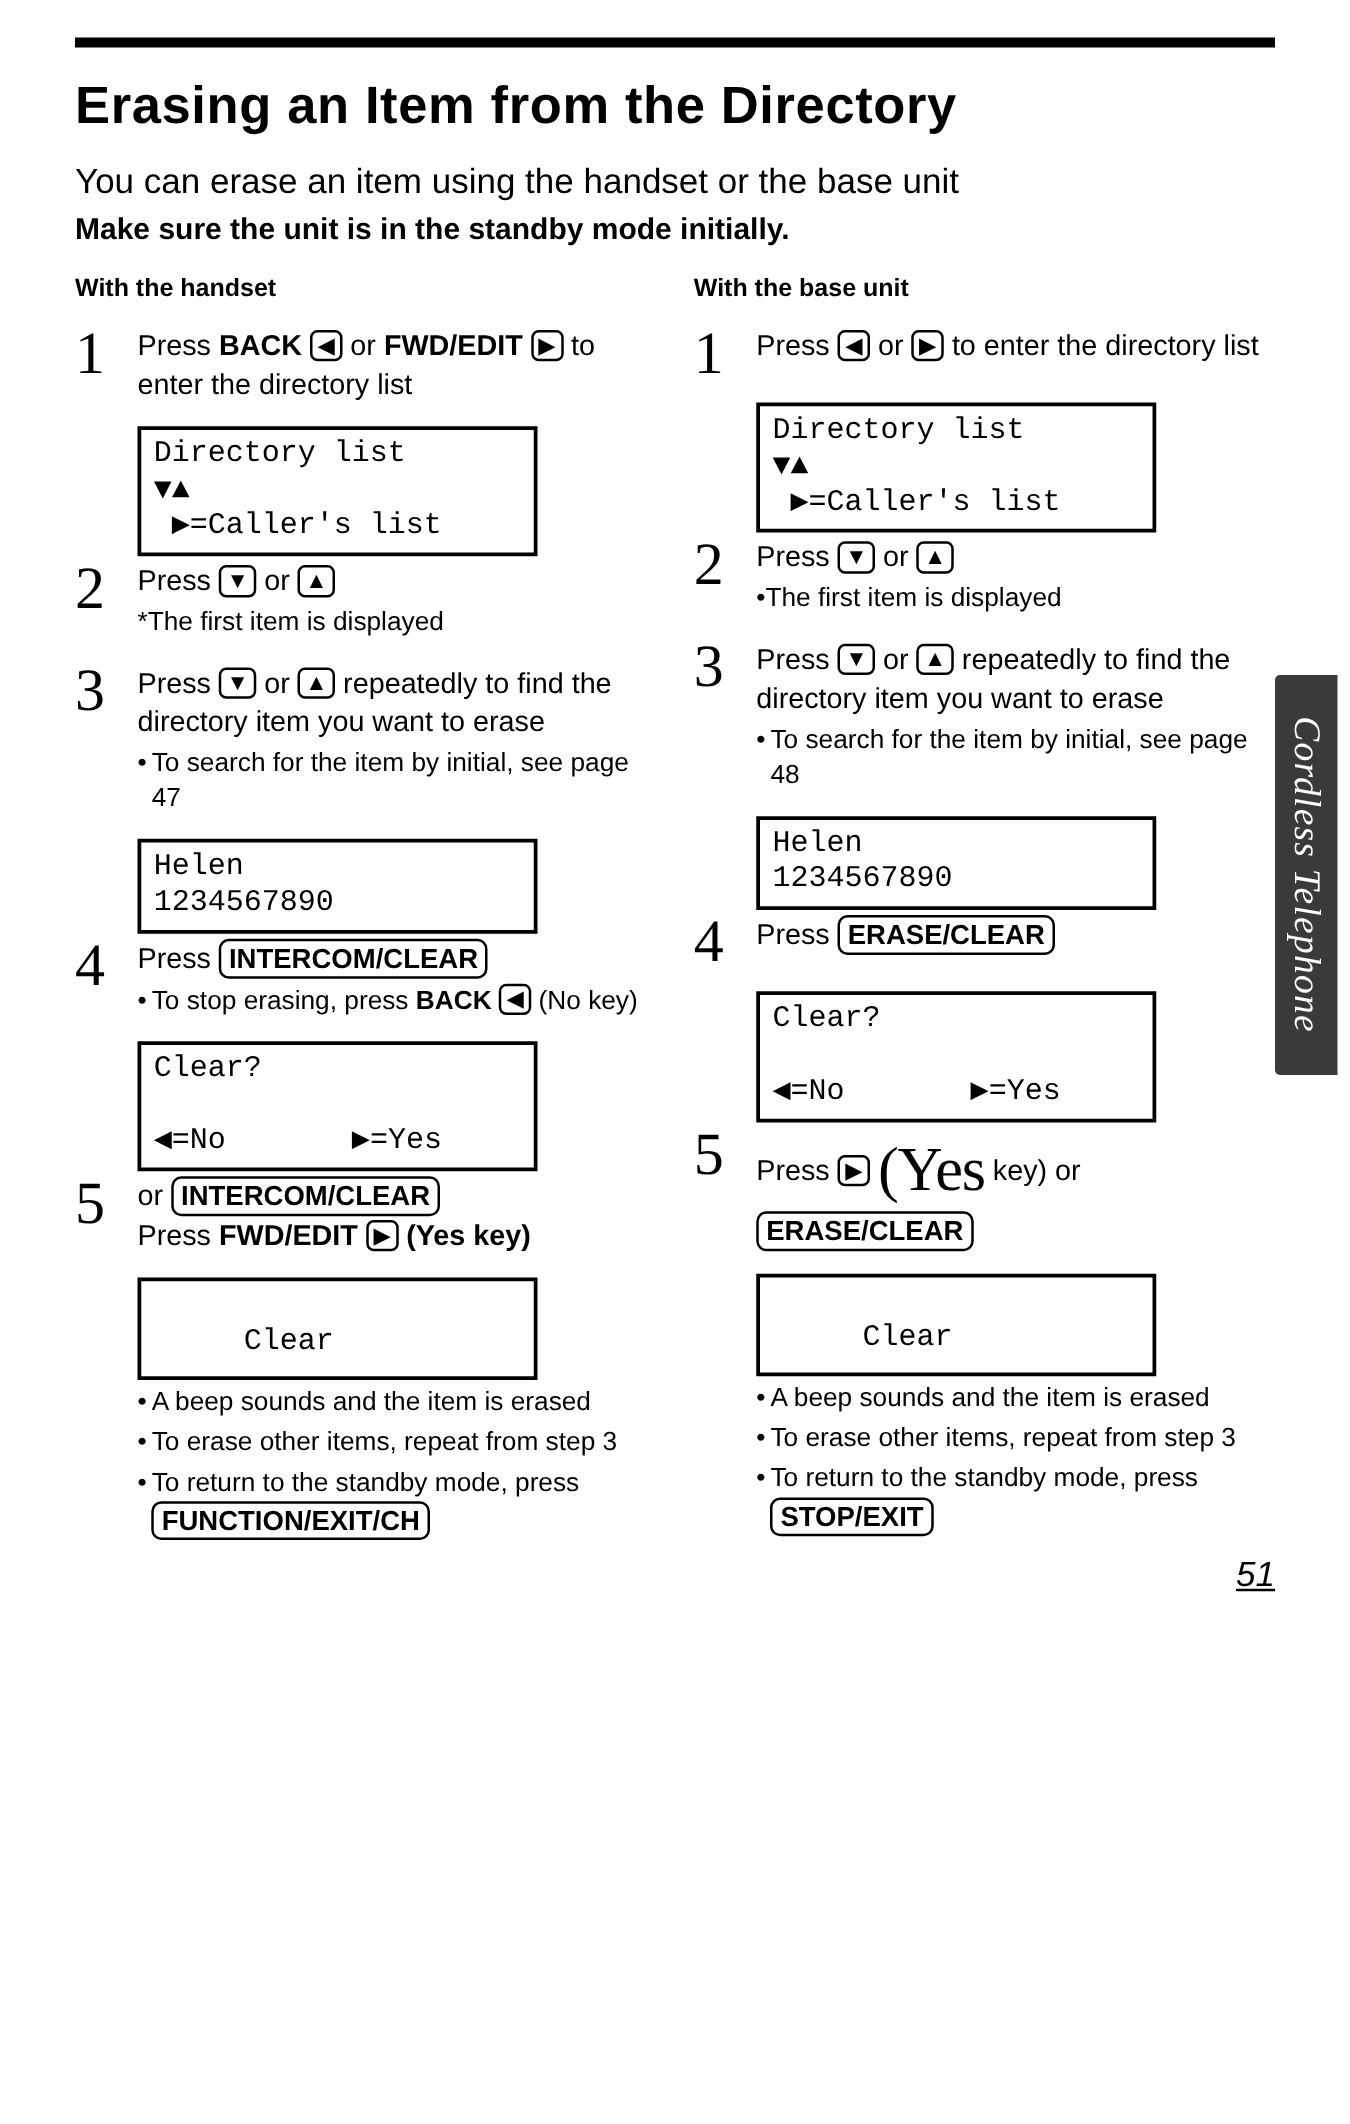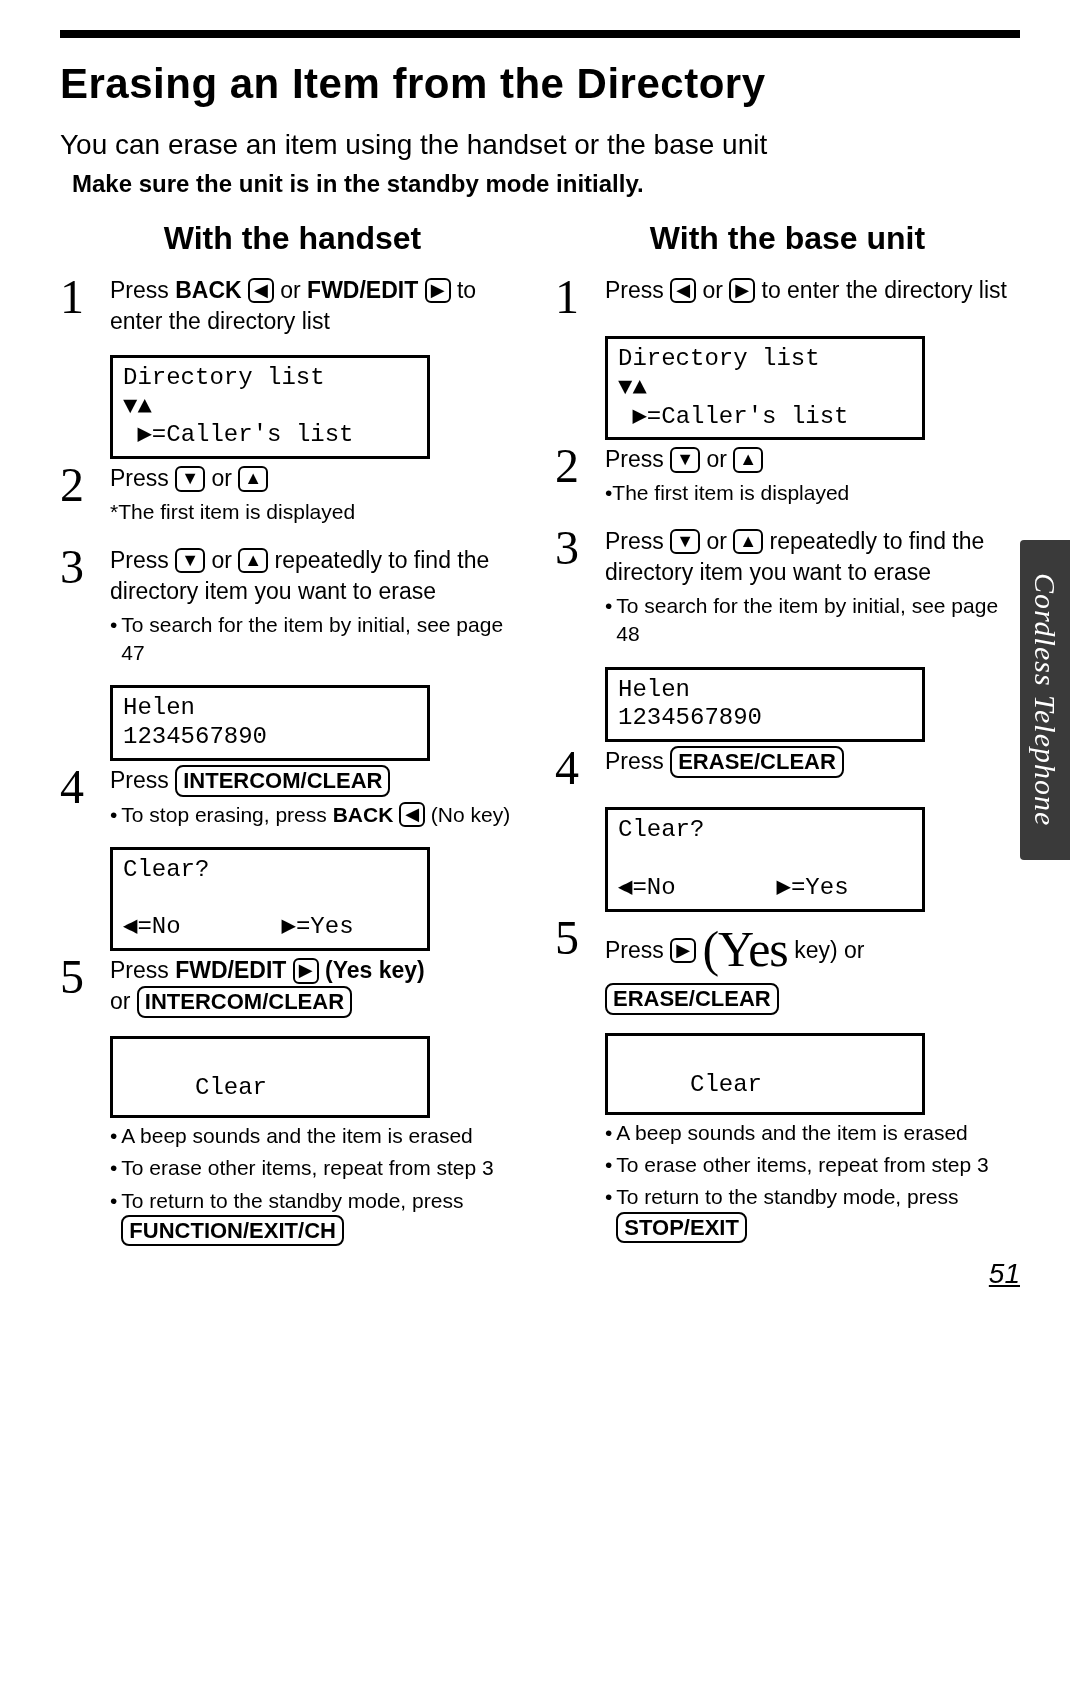--- a/index.html
+++ b/index.html
@@ -28,36 +28,35 @@
     letter-spacing: 0.5px;
   }
   .intro {
     font-size: 28px;
     line-height: 1.35;
     margin: 0 0 6px 0;
   }
   .intro-bold {
     font-weight: bold;
     font-size: 24px;
-    margin: 0 0 22px 12px;
+    margin: 0 0 22px 0;
   }
   .columns {
     display: flex;
     gap: 30px;
     position: relative;
   }
   .col {
     flex: 1;
     min-width: 0;
   }
   .col-heading {
-    font-size: 32px;
+    font-size: 20px;
     font-weight: bold;
     margin: 0 0 18px 0;
-    text-align: center;
   }
   .step {
     display: flex;
     align-items: flex-start;
     gap: 16px;
     margin-bottom: 18px;
   }
   .step-num {
     font-family: "Times New Roman", serif;
     font-size: 48px;
@@ -225,28 +224,28 @@
         </div>
       </div>
       <div class="screen"><span>Clear?</span>
 <span></span>
 <span>◀=No       ▶=Yes</span></div>
 
       <div class="step">
         <div class="step-num">5</div>
         <div class="step-body">
           <div>
+            <span>or </span>
+            <span class="boxbtn">INTERCOM/CLEAR</span>
+          </div>
+          <div>
             <span>Press </span>
             <b>FWD/EDIT</b>
             <span class="keybtn">▶</span>
             <b> (Yes key)</b>
-          </div>
-          <div>
-            <span>or </span>
-            <span class="boxbtn">INTERCOM/CLEAR</span>
           </div>
         </div>
       </div>
       <div class="screen"><span></span>
 <span>     Clear</span></div>
       <div class="step-body" style="margin-left:50px">
         <div class="sub bullet">
             <span>A beep sounds and the item is erased</span>
           </div>
         <div class="sub bullet">

